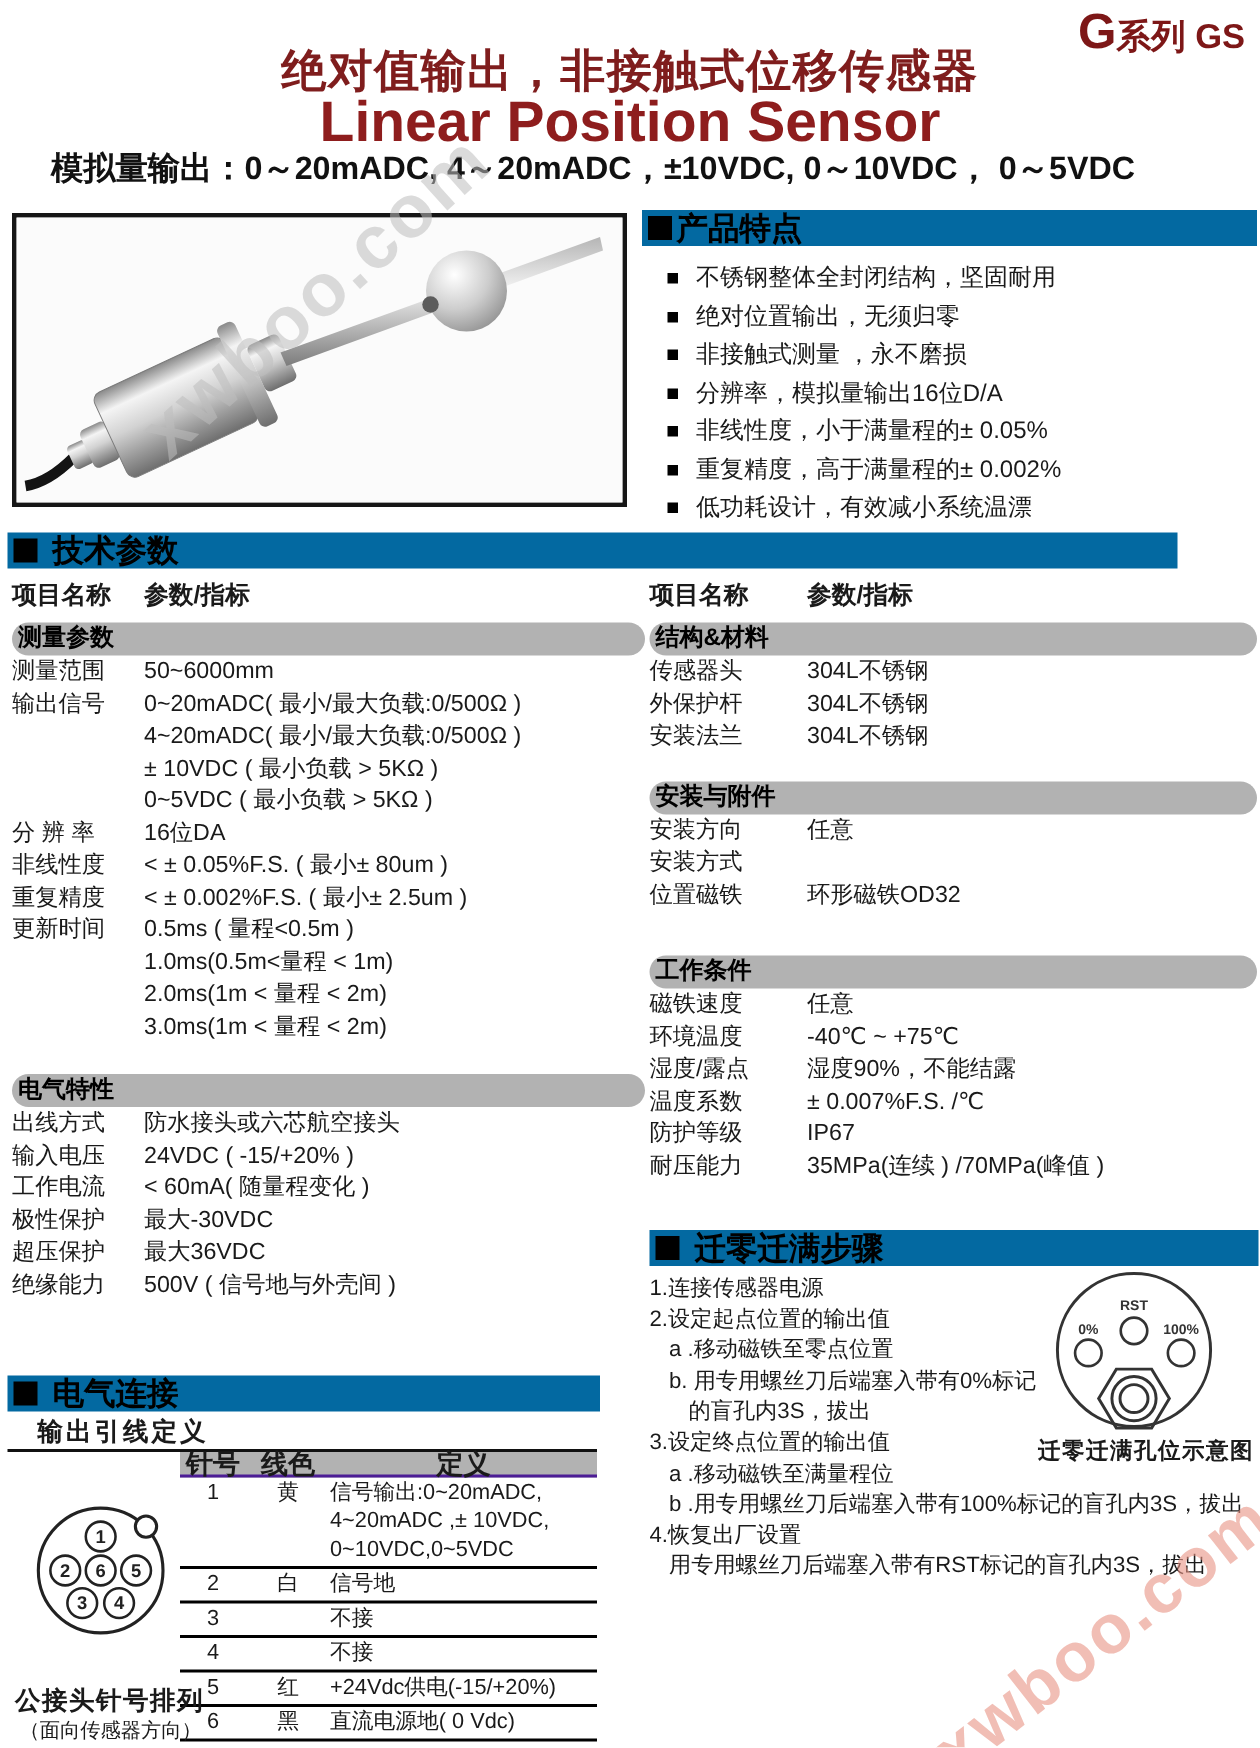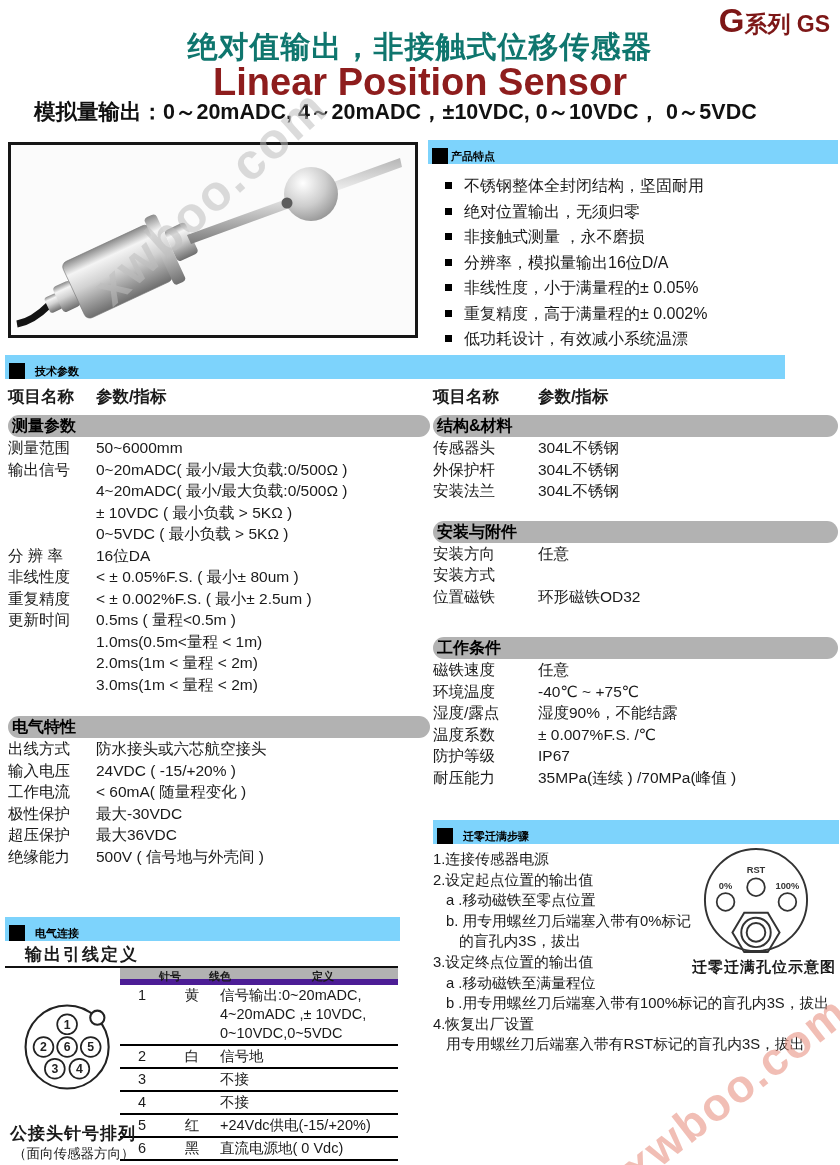--- a/index.html
+++ b/index.html
@@ -8,30 +8,30 @@
   .page { position:relative; width:840px; height:1165px; background:#fff; overflow:hidden; }
 
   
   .wm { position:absolute; font-weight:bold; pointer-events:none; z-index:6; letter-spacing:2px; }
   .wm-tl { left:-30px; top:168px; width:480px; text-align:center; transform:rotate(-42deg); font-size:50px; color:rgba(190,190,190,.55); }
   .wm-br { left:520px; top:1062px; width:430px; text-align:center; transform:rotate(-38deg); font-size:46px; color:rgba(232,146,132,.6); }
 
   
   .series { position:absolute; top:2px; right:10px; font-weight:bold; color:#7d1717; font-size:23px; }
   .series .big-g { font-size:33px; }
-  .title-cn { position:absolute; top:27px; left:0; width:100%; text-align:center; font-size:30px; font-weight:bold; color:#0f766e; letter-spacing:1px; }
+  .title-cn { position:absolute; top:27px; left:0; width:100%; text-align:center; font-size:30px; font-weight:bold; color:#7f1d1d; letter-spacing:1px; }
   .title-en { position:absolute; top:61px; left:0; width:100%; text-align:center; font-size:38px; font-weight:600; color:#8e1d1d; }
   .analog { position:absolute; top:97px; left:34px; font-size:21.5px; font-weight:bold; color:#111; }
 
   
   .img-box { position:absolute; left:8px; top:142px; width:410px; height:196px; border:3px solid #161616; background:#fafafa; }
   .img-box svg { display:block; width:100%; height:100%; }
 
   
-  .bar-main { display:flex; align-items:flex-end; background:#7dd3fc; font-weight:bold; font-size:11px; height:24px; padding:0 4px; color:#000; }
+  .bar-main { display:flex; align-items:center; background:#0369a1; font-weight:bold; font-size:21px; height:24px; padding:0 4px; color:#000; }
   .sq { width:16px; height:16px; background:#000; flex:none; display:inline-block; }
   .gap-sm { margin-left:3px; } .gap-md { margin-left:10px; }
   .bar-sub { background:#b2b2b2; font-weight:bold; font-size:16px; height:22px; line-height:22px; padding:0 4px; color:#000;border-radius:11px; }
 
   
   .features { position:absolute; left:428px; top:140px; width:410px; }
   .features ul { list-style:none; margin:14px 0 0 12px; }
   .feat-item { position:relative; font-size:16px; line-height:16px; margin-bottom:9.5px; padding-left:24px; }
   .feat-item::before { content:""; position:absolute; left:5px; top:4px; width:7px; height:7px; background:#000; }
 
@@ -45,21 +45,21 @@
   .col-right .col-head .k, .col-right .kv-row .k { width:105px; flex:none; }
   .kv-row { display:flex; font-size:15.5px; line-height:21.5px; }
   .kv-row .v { flex:1; white-space:nowrap; }
   .mt21 { margin-top:21px; } .mt19 { margin-top:19px; } .mt30 { margin-top:30px; }
 
   
   .conn-bar { position:absolute; left:5px; top:917px; width:395px; }
   .conn-sub { position:absolute; left:25px; top:943px; font-size:17px; font-weight:bold; letter-spacing:2px; }
   .hline { position:absolute; left:5px; top:966px; width:393px; height:2px; background:#111; }
   .pin-table { position:absolute; left:120px; top:968px; width:278px; }
-  .pin-head { display:flex; background:#b2b2b2; border-bottom:6px solid #4c1d95; font-weight:bold; font-size:11px; height:17px; line-height:16px;padding-left:28px; }
+  .pin-head { display:flex; background:#b2b2b2; border-bottom:2px solid #4c1d95; font-weight:bold; font-size:18px; height:17px; line-height:16px; }
   .pin-row { display:flex; border-bottom:2px solid #000; font-size:14.5px; line-height:19px; padding:1px 0; }
   .pc-pin { width:44px; text-align:center; flex:none; }
   .pc-color { width:56px; text-align:center; flex:none; }
   .pc-def { flex:1; }
   .conn-svg { position:absolute; left:18px; top:996px; width:102px; height:102px; }
   .conn-cap1 { position:absolute; left:10px; top:1122px; font-size:17px; font-weight:bold; letter-spacing:1px; }
   .conn-cap2 { position:absolute; left:13px; top:1145px; font-size:13.5px; }
 
   
   .steps { position:absolute; left:433px; top:820px; width:406px; }

